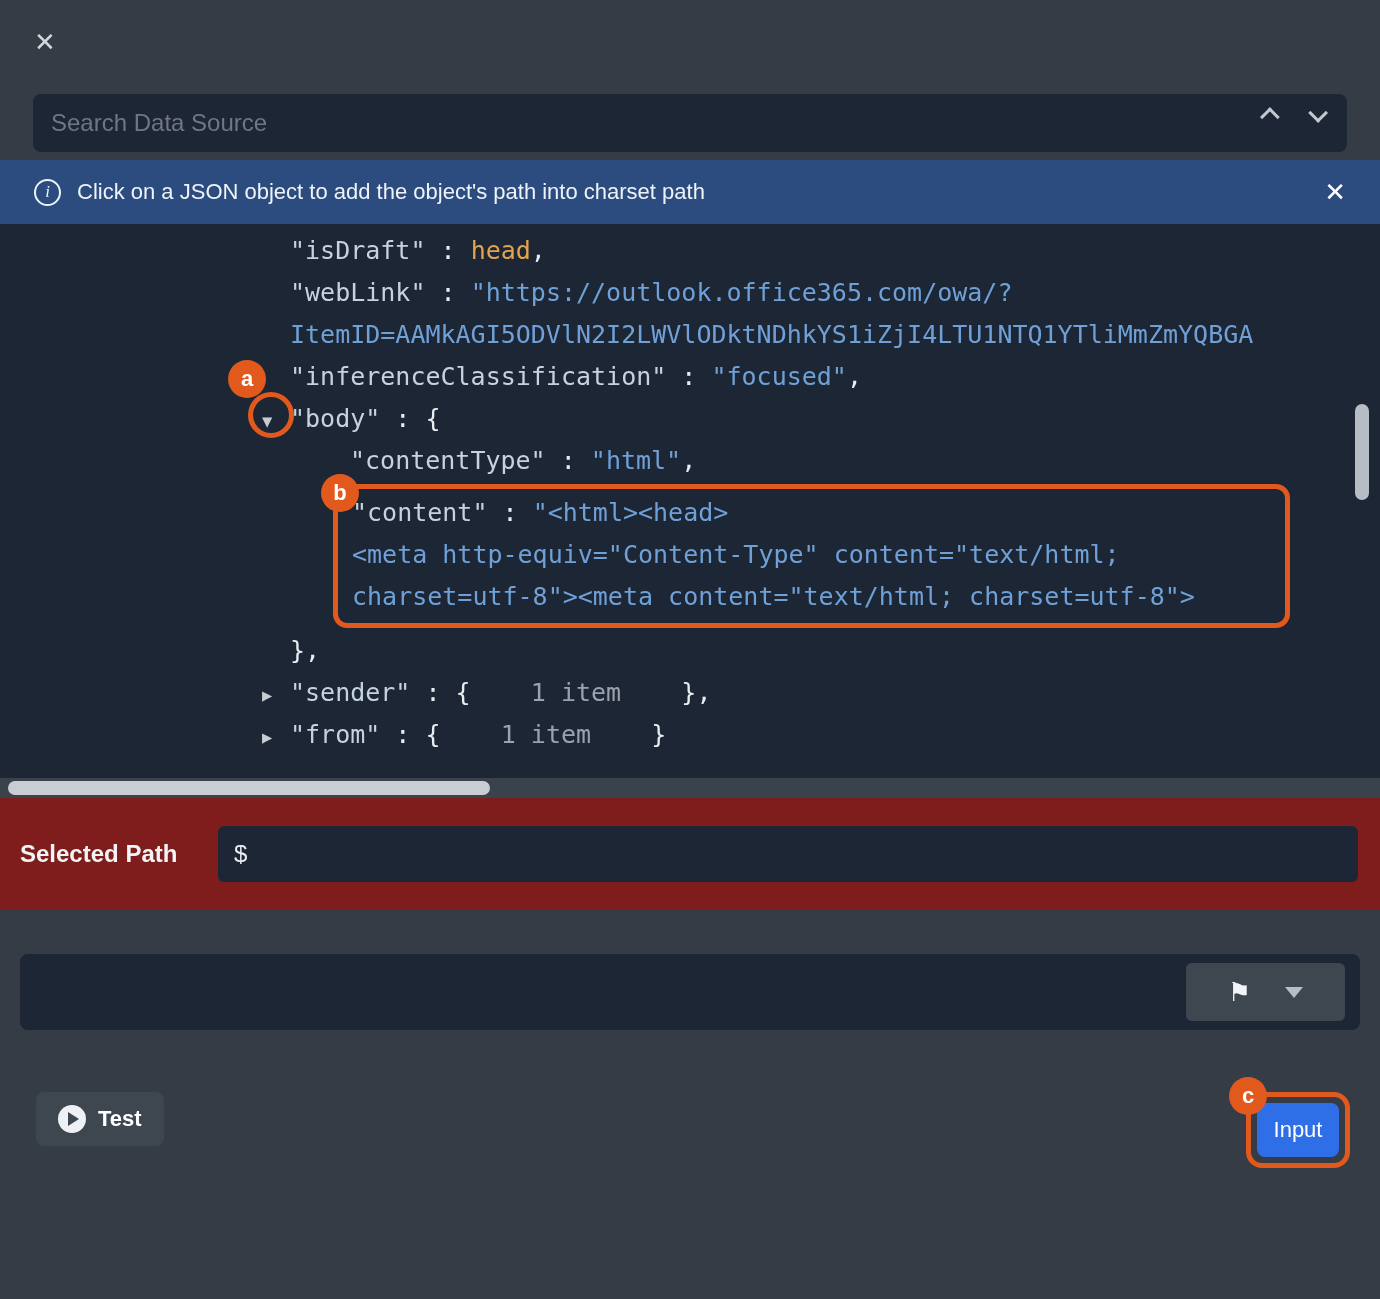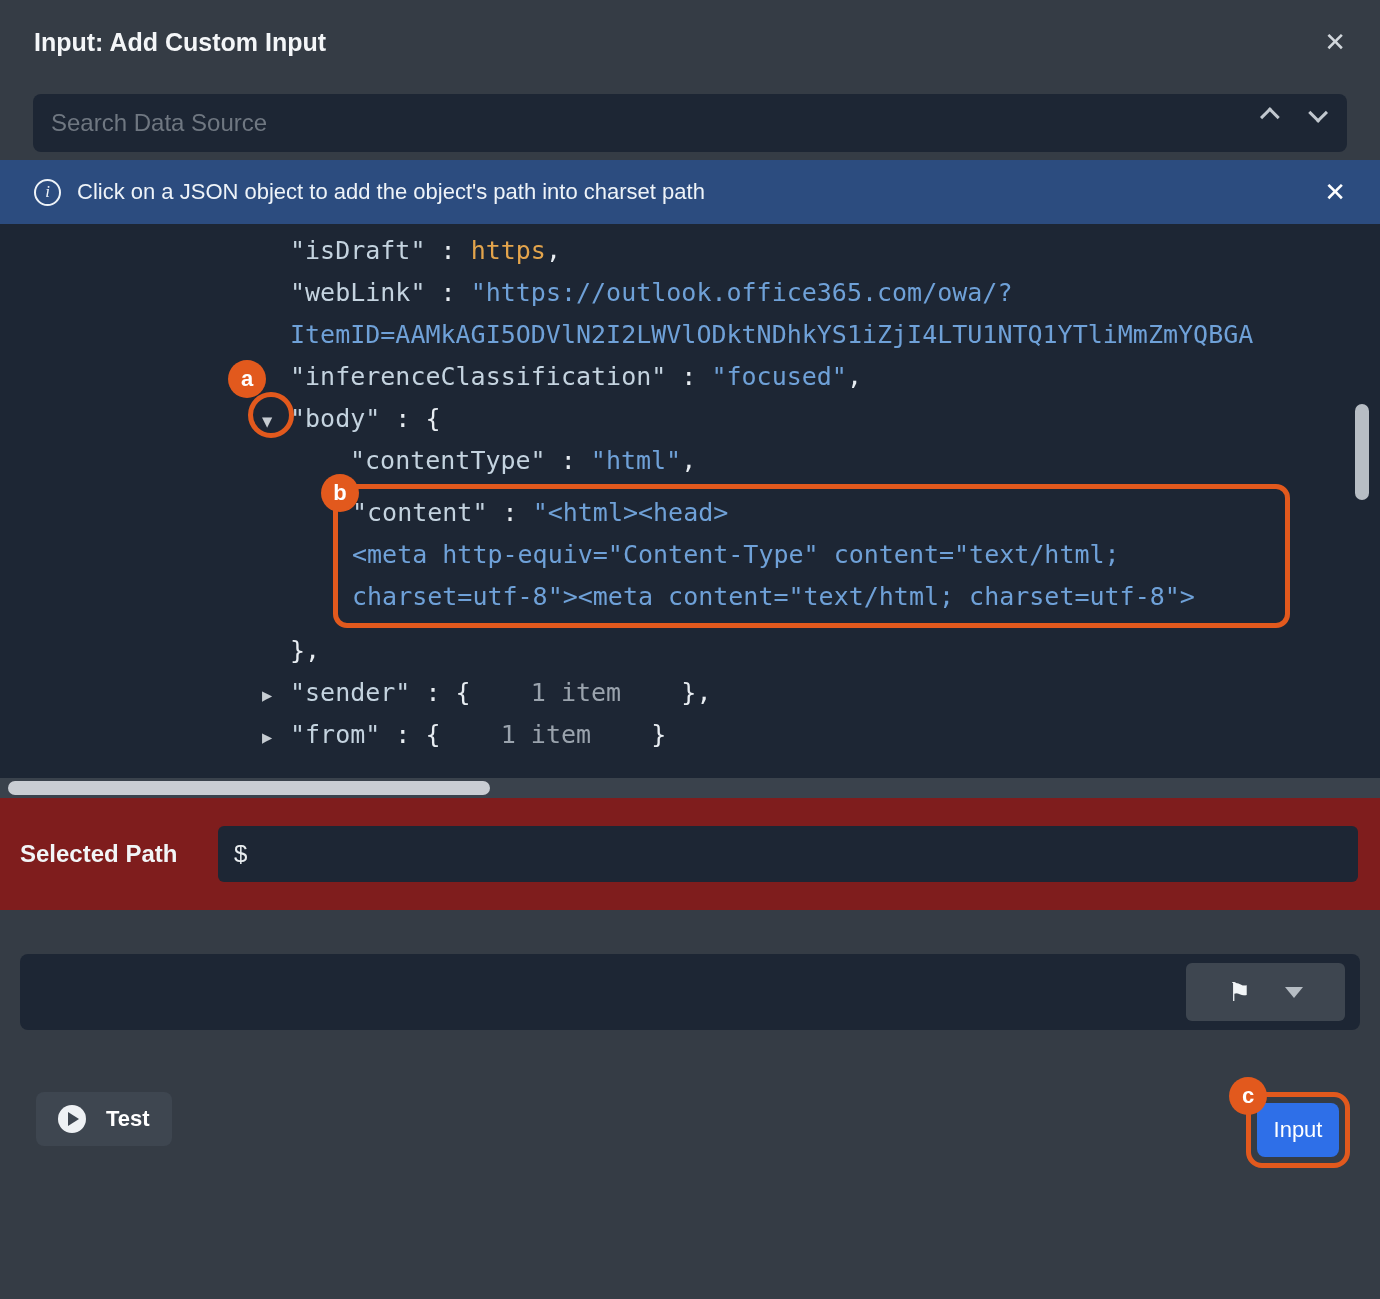--- a/index.html
+++ b/index.html
@@ -72,33 +72,32 @@
   
   .regex-section{padding:26px 20px 0}
   .regex-label{font-size:24px;font-weight:bold;color:#f2f5f7}
   .regex-box{position:relative;margin-top:18px;height:76px;background:#1d2634;border-radius:8px}
   .regex-input{width:100%;height:100%;background:transparent;border:none;color:#e8ecef;font-size:24px;padding:0 200px 0 16px;font-family:"Liberation Sans",sans-serif;outline:none}
   .flag-btn{position:absolute;right:15px;top:9px;width:159px;height:58px;background:#3e4650;border-radius:6px;display:flex;align-items:center;justify-content:center;gap:34px;cursor:pointer}
   .flag-glyph{font-size:26px;color:#f2f5f7;line-height:1}
 
   
   .actions{display:flex;justify-content:space-between;align-items:flex-start;margin-top:62px;padding:0 10px 0 16px}
-  .test-btn{height:54px;padding:0 22px;background:#3e4650;border:none;border-radius:8px;color:#fff;font-size:22px;font-weight:bold;display:flex;align-items:center;gap:20px;font-family:"Liberation Sans",sans-serif;cursor:pointer}
+  .test-btn{height:54px;padding:0 22px;background:#3e4650;border:none;border-radius:8px;color:#fff;font-size:22px;font-weight:bold;display:flex;align-items:center;gap:12px;font-family:"Liberation Sans",sans-serif;cursor:pointer}
   .play-circle{width:28px;height:28px;border-radius:50%;background:#eef1f4;display:flex;align-items:center;justify-content:center}
   .play-circle::after{content:"";border-left:11px solid #3e4650;border-top:7px solid transparent;border-bottom:7px solid transparent;margin-left:3px}
   .save-ring{position:relative;border:5px solid #e2591d;border-radius:16px;padding:6px}
   .save-btn{width:82px;height:54px;background:#2e6fe8;border:none;border-radius:8px;color:#fff;font-size:22px;font-family:"Liberation Sans",sans-serif;cursor:pointer}
 </style>
 </head>
 <body>
 
 <div>
 
   <header class="titlebar">
-    <h1 class="title">Input: Add Custom Input</h1>
     <span class="xclose">✕</span>
   </header>
 
 
   <div class="search-wrap">
     <div class="search-box">
       <input class="search-input" type="text" placeholder="Search Data Source" style="">
       <span class="chevs">
         <span class="chev up"></span>
         <span class="chev down"></span>
@@ -107,21 +106,21 @@
   </div>
 
   <div class="banner">
     <span class="info-icon">i</span>
     <span class="banner-text">Click on a JSON object to add the object's path into charset path</span>
     <span class="xclose">✕</span>
   </div>
 
   <div class="json-area">
     <div id="lines-before">
-        <div class="json-line i0"><span class="marker"></span><span class="c-key">"isDraft"</span><span class="c-punct"> : </span><span class="c-bool">https</span><span class="c-punct">,</span></div>
+        <div class="json-line i0"><span class="marker"></span><span class="c-key">"isDraft"</span><span class="c-punct"> : </span><span class="c-bool">head</span><span class="c-punct">,</span></div>
         <div class="json-line i0"><span class="marker"></span><span class="c-key">"webLink"</span><span class="c-punct"> : </span><span class="c-str">"https://outlook.office365.com/owa/?</span></div>
         <div class="json-line i0"><span class="marker"></span><span class="c-str">ItemID=AAMkAGI5ODVlN2I2LWVlODktNDhkYS1iZjI4LTU1NTQ1YTliMmZmYQBGA</span></div>
         <div class="json-line i0"><span class="marker"></span><span class="c-key">"inferenceClassification"</span><span class="c-punct"> : </span><span class="c-str">"focused"</span><span class="c-punct">,</span></div>
         <div class="json-line i0"><span class="marker">▼<span class="ring"></span><span class="badge a">a</span></span><span class="c-key">"body"</span><span class="c-punct"> : {</span></div>
         <div class="json-line i1"><span class="marker"></span><span class="c-key">"contentType"</span><span class="c-punct"> : </span><span class="c-str">"html"</span><span class="c-punct">,</span></div>
       </div>
     <div class="hl-wrapper">
       <span class="badge b">b</span>
       <div id="lines-hl">
           <div class="json-line i0"><span class="c-key">"content"</span><span class="c-punct"> : </span><span class="c-str">"&lt;html&gt;&lt;head&gt;</span></div>

